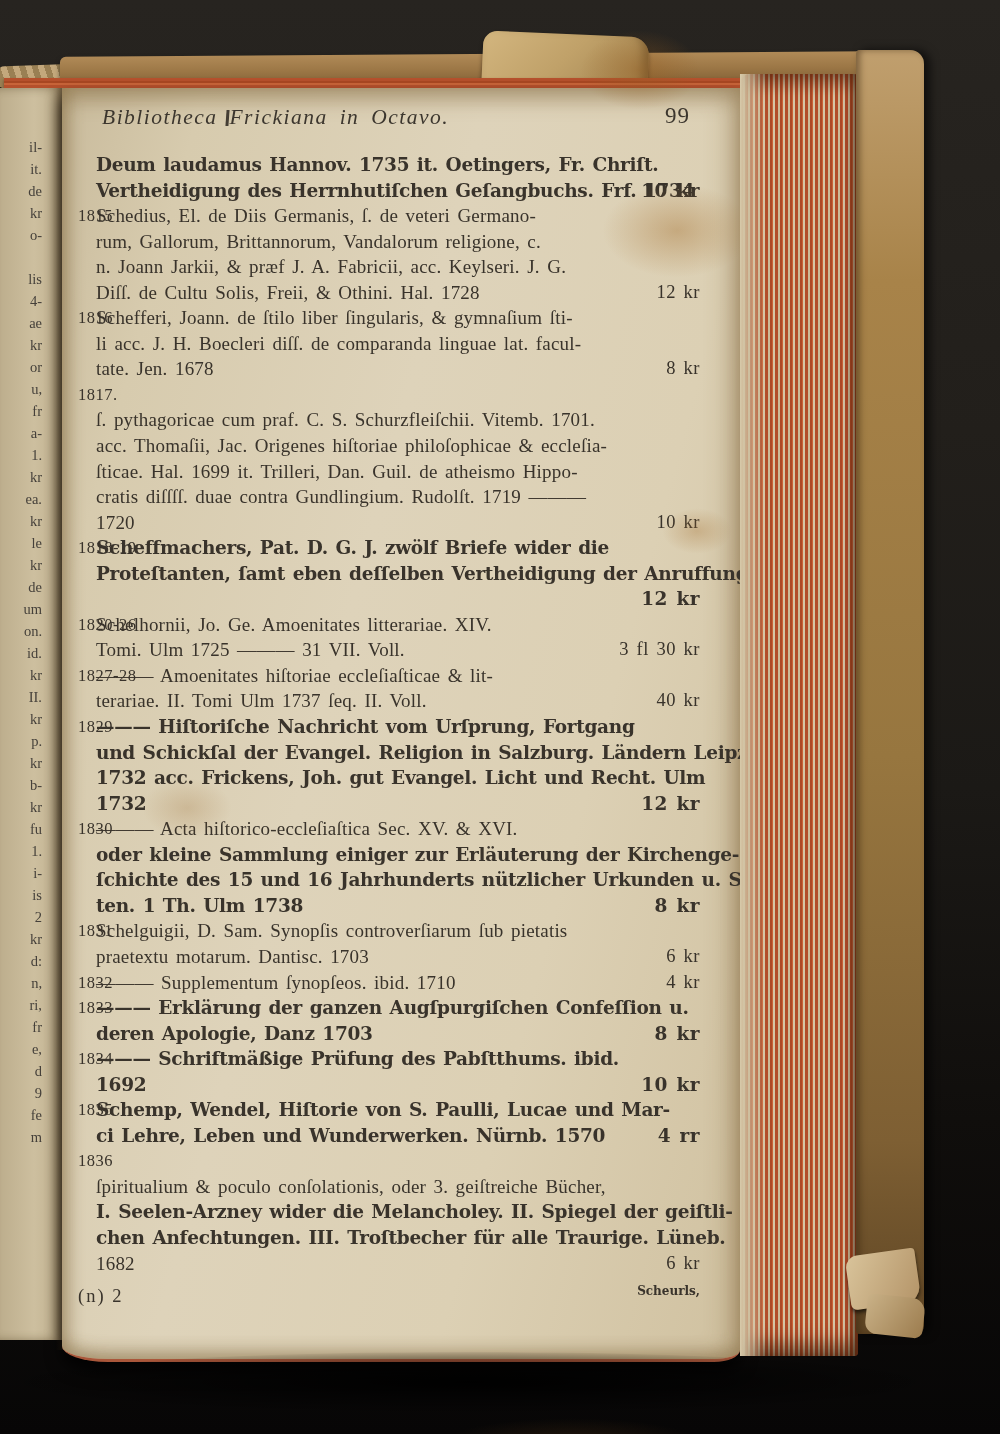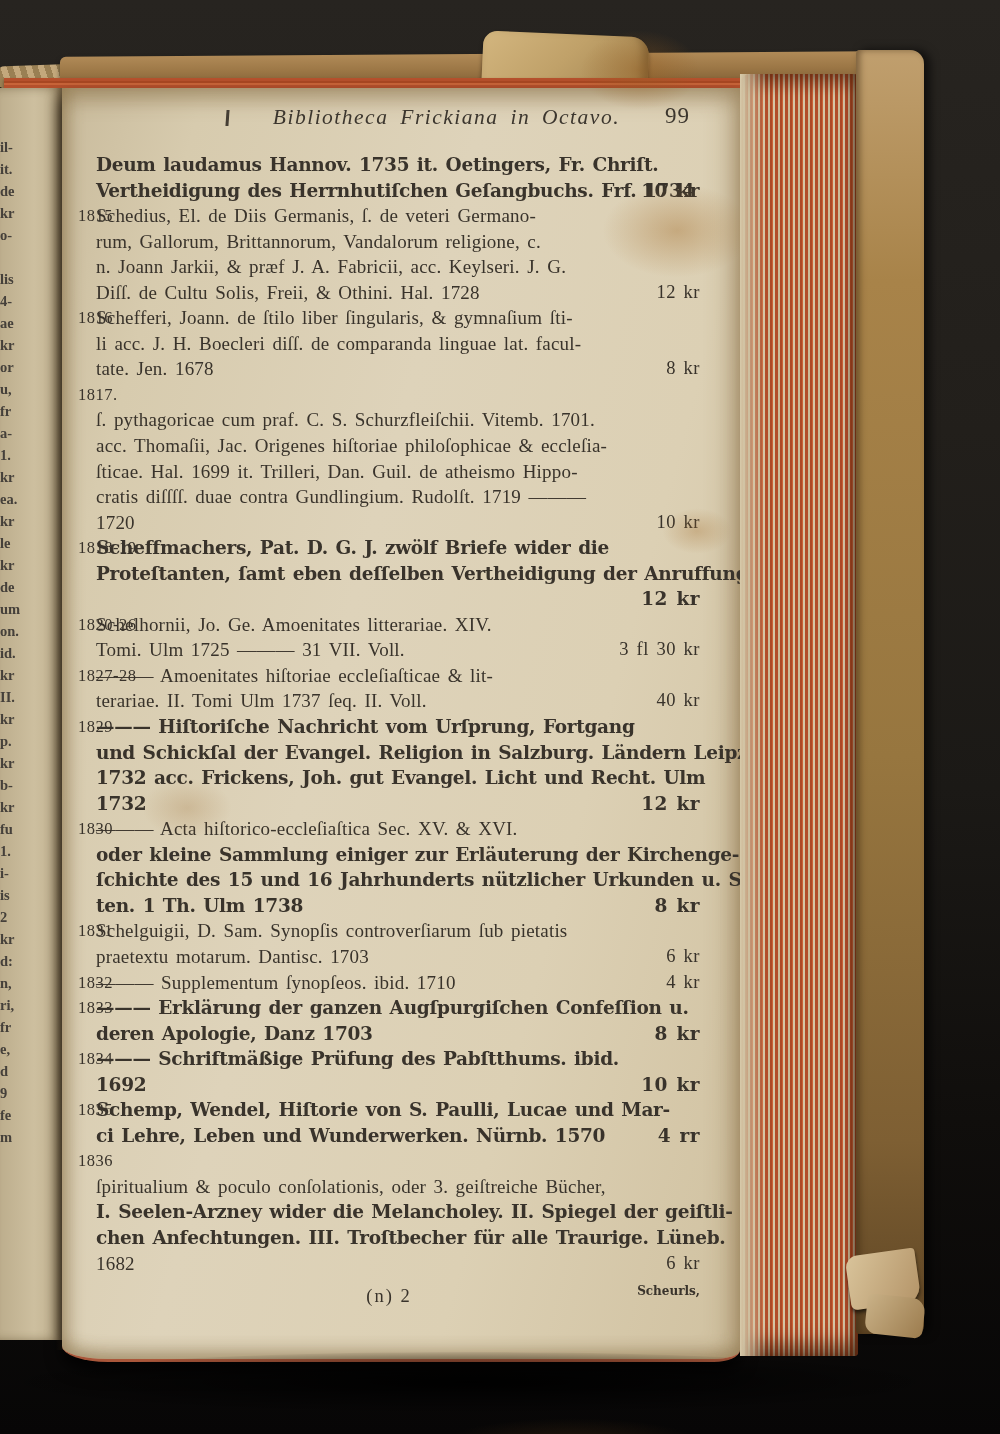--- a/index.html
+++ b/index.html
@@ -20,50 +20,50 @@
     border-radius:14px 18px 6px 10px;transform:rotate(2.5deg);
     box-shadow:inset -6px -6px 10px rgba(90,62,28,.55),0 3px 4px rgba(0,0,0,.45);}
   .edge-red-top{left:4px;top:78px;width:742px;height:17px;
     background:repeating-linear-gradient(0deg,#b5502c 0 3px,#c86439 3px 5px,#a84722 5px 7px);
     box-shadow:0 2px 3px rgba(60,20,5,.5);}
 
   
   .left-page{left:0;top:88px;width:62px;height:1252px;
     background:linear-gradient(90deg,#bdae8d 0%,#cdbf9f 55%,#c3b493 85%,#a8987a 100%);
     box-shadow:inset -8px 0 10px rgba(80,60,30,.45);}
-  .frag{position:static;display:block;height:22px;line-height:22px;
-    padding-right:5px;font-size:14.5px;font-weight:700;color:#45403a;white-space:nowrap;overflow:hidden;}
+  .frag{position:static;display:block;height:22px;line-height:22px;text-align:right;
+    padding-right:20px;font-size:14.5px;font-weight:400;color:#45403a;white-space:nowrap;overflow:hidden;}
   .gutter{left:56px;top:88px;width:26px;height:1262px;
     background:linear-gradient(90deg,rgba(60,44,20,.0) 0%,rgba(60,44,20,.5) 40%,rgba(245,238,218,.35) 75%,rgba(60,44,20,.15) 100%);}
 
   
   .main-page{left:62px;top:88px;width:678px;height:1274px;color:#39332b;
     background:linear-gradient(105deg,#c9bb9c 0%,#d7cbae 14%,#ded3ba 42%,#dcd0b4 70%,#d0c1a0 100%);
     border-bottom-left-radius:46px 16px;border-bottom-right-radius:26px 12px;
     border-bottom:3px solid #a9573a;
     box-shadow:inset 0 14px 18px rgba(125,98,55,.35),inset 0 -10px 14px rgba(125,98,55,.3),
                inset -14px 0 22px rgba(125,98,55,.28),inset 10px 0 14px rgba(125,98,55,.22),
                0 10px 16px rgba(0,0,0,.75);}
   .stray-mark{top:22px;left:164px;width:3px;height:16px;background:#453e34;transform:rotate(4deg);}
-  .head-title{top:17px;left:40px;right:120px;text-align:right;font-style:italic;
+  .head-title{top:17px;left:40px;right:120px;text-align:left;font-style:italic;
     font-size:21.5px;letter-spacing:1.5px;word-spacing:5px;color:#3c362e;white-space:nowrap;}
   .head-pagenum{top:15px;right:50px;font-size:23px;letter-spacing:1px;color:#3c362e;}
 
   .text-block{top:64px;left:16px;right:40px;}
   .line{position:relative;display:block;height:25.55px;line-height:25.55px;
     padding-left:18px;font-size:19px;white-space:nowrap;overflow:visible;
     word-spacing:2.5px;letter-spacing:.2px;}
   .line .num{display:inline-block;margin-left:-18px;min-width:52px;padding-right:9px;
     font-size:16.5px;letter-spacing:.5px;font-weight:400;font-family:"Liberation Serif",serif;}
   .line .price{position:absolute;right:0;top:0;font-size:18.5px;letter-spacing:.5px;}
   .line.f{font-family:"DejaVu Serif",serif;font-weight:700;letter-spacing:-.3px;word-spacing:1.5px;font-size:18.5px;}
   .line.f .price{font-weight:700;}
 
   .page-foot{top:1198px;left:16px;right:40px;height:26px;font-size:18.5px;}
-  .foot-sig{position:absolute;left:0;right:0;text-align:center;letter-spacing:2px;}
+  .foot-sig{position:absolute;left:0;right:0;text-align:left;letter-spacing:2px;}
   .foot-catch{position:absolute;right:0;top:-2px;font-family:"DejaVu Serif",serif;font-weight:700;font-size:12px;}
 
   
   .stain{border-radius:50%;pointer-events:none;}
   .s1{left:540px;top:95px;width:150px;height:95px;background:radial-gradient(ellipse,rgba(163,110,45,.4),rgba(163,110,45,0) 70%);}
   .s2{left:580px;top:30px;width:120px;height:80px;background:radial-gradient(ellipse,rgba(150,95,35,.45),rgba(150,95,35,0) 70%);}
   .s3{left:600px;top:420px;width:70px;height:46px;background:radial-gradient(ellipse,rgba(160,105,40,.3),rgba(160,105,40,0) 70%);}
   .s4{left:80px;top:690px;width:90px;height:60px;background:radial-gradient(ellipse,rgba(150,100,40,.22),rgba(150,100,40,0) 70%);}
   .s5{left:380px;top:1330px;width:260px;height:50px;background:radial-gradient(ellipse,rgba(120,75,30,.25),rgba(120,75,30,0) 70%);}
 

